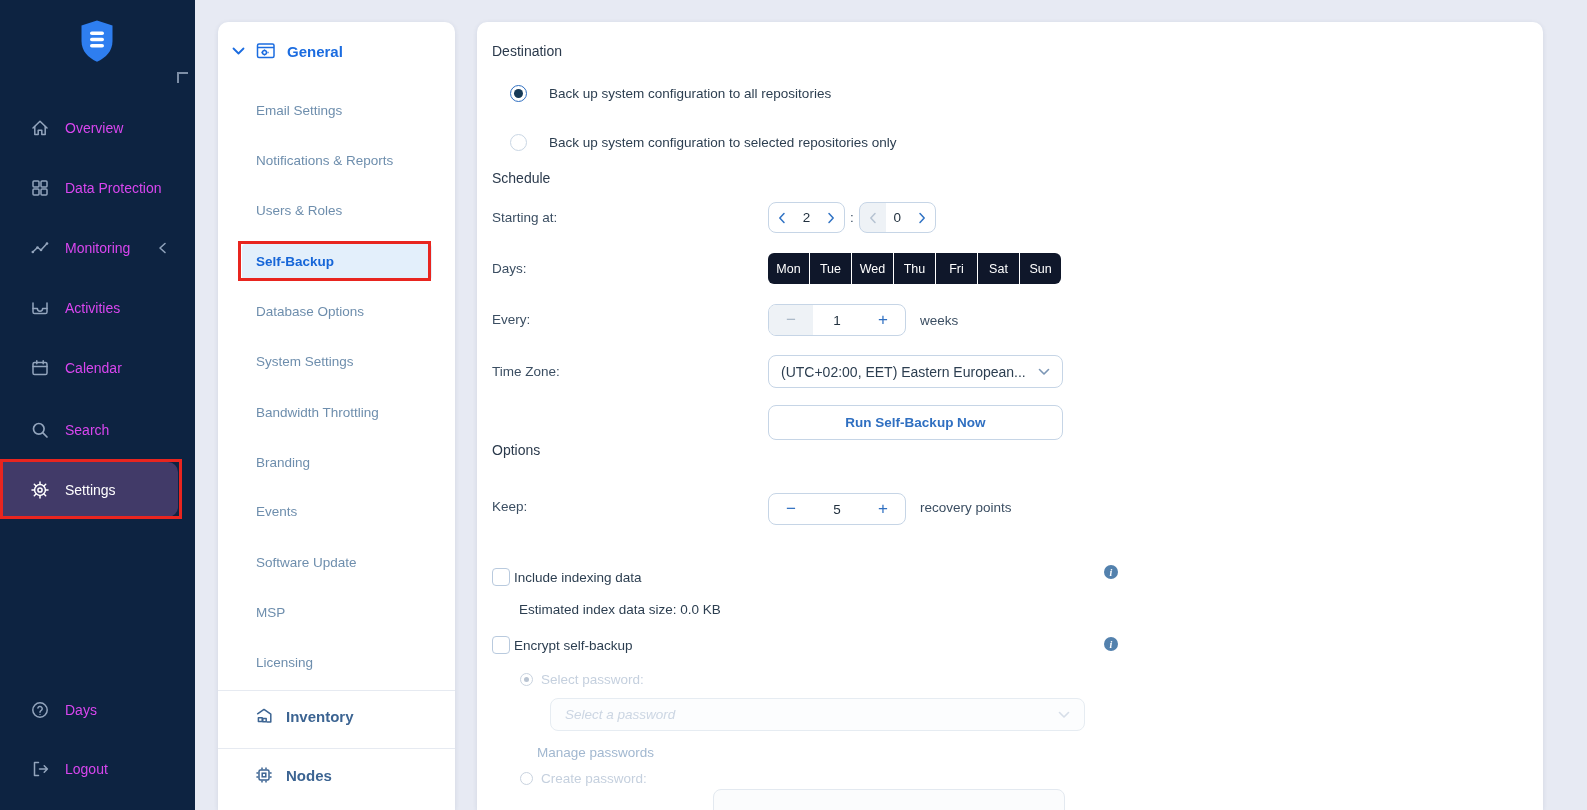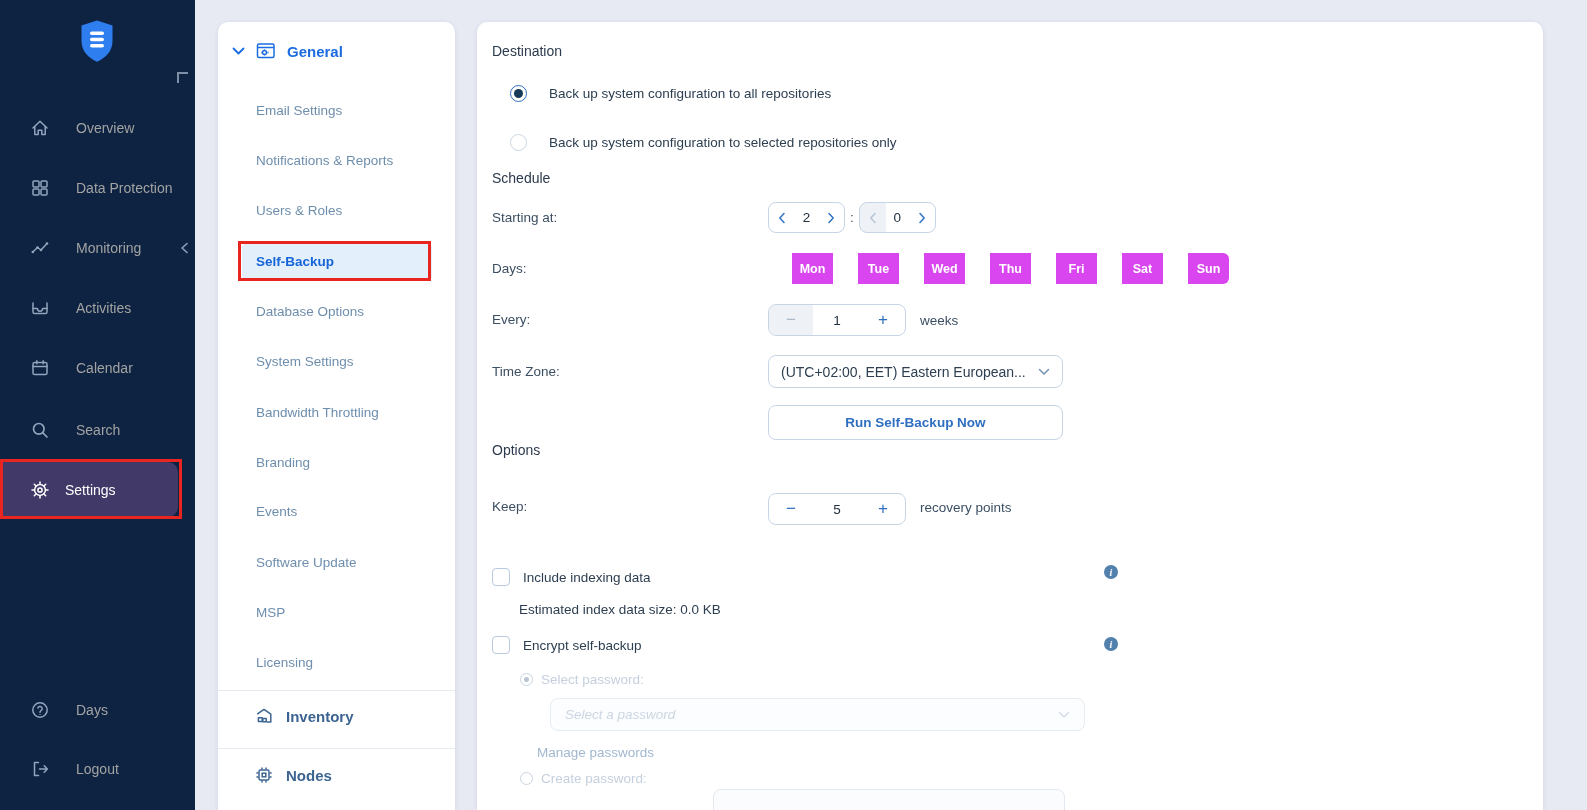--- a/index.html
+++ b/index.html
@@ -4,22 +4,22 @@
 <style>
   html,body{margin:0;padding:0;background:#e7eaf3;}
   .stage{position:relative;width:1587px;height:810px;background:#e7eaf3;overflow:hidden;
          font-family:"Liberation Sans",sans-serif;-webkit-font-smoothing:antialiased;}
 
   
   .leftnav{position:absolute;left:0;top:0;width:195px;height:810px;background:#0d2341;}
   .logo{position:absolute;left:79px;top:19px;width:36px;height:44px;}
   .corner-mark{position:absolute;left:177px;top:72px;width:9px;height:9px;
                border-left:2px solid #7d8ea6;border-top:2px solid #7d8ea6;}
-  .nav-item{position:absolute;left:30px;height:26px;display:flex;align-items:center;gap:26px;
-            color:#a3a3a3;font-size:14px;cursor:pointer;white-space:nowrap;}
+  .nav-item{position:absolute;left:30px;height:26px;display:flex;align-items:center;gap:15px;
+            color:#d946ef;font-size:14px;cursor:pointer;white-space:nowrap;}
   .nav-item .nicon{width:20px;height:20px;display:inline-flex;color:#93a5bd;flex:0 0 auto;}
   .nav-item svg{width:100%;height:100%;}
   .nav-active{position:absolute;left:0;top:462px;width:178px;height:55px;background:#413a68;
               border-radius:0 10px 10px 0;display:flex;align-items:center;gap:15px;
               padding-left:30px;box-sizing:border-box;color:#ffffff;font-size:14px;cursor:pointer;}
   .nav-active .nicon{width:20px;height:20px;display:inline-flex;color:#ffffff;}
   .mon-chev{width:11px;height:12px;display:inline-flex;color:#8fa2ba;margin-left:12px;}
 
   
   .redbox{position:absolute;border:3px solid #e8251f;pointer-events:none;box-sizing:border-box;}
@@ -56,40 +56,40 @@
   .spin-row{display:flex;align-items:center;gap:5px;}
   .spin{width:77px;height:31px;border:1px solid #c6d5e6;border-radius:8px;background:#fff;
         display:flex;align-items:center;justify-content:space-between;padding:0 9px;box-sizing:border-box;}
   .spin.part-dis{background:linear-gradient(90deg,#eef2f6 0,#eef2f6 34%,#ffffff 34%);}
   .spin-val{font-size:13.5px;color:#22313f;}
   .chev{width:8px;height:12px;display:inline-flex;color:#3173c4;cursor:pointer;}
   .chev.dis{color:#b6c3d2;cursor:default;}
   .colon{font-size:13.5px;color:#3b4e62;}
 
   .days{display:flex;gap:1px;border-radius:6px;overflow:hidden;}
-  .day{width:41px;height:31px;background:#d946ef;color:#fff;font-size:12.5px;font-weight:bold;
-       display:flex;align-items:center;justify-content:center;cursor:pointer;margin-left:24px;}
+  .day{width:41px;height:31px;background:#0f172a;color:#fff;font-size:12.5px;font-weight:normal;
+       display:flex;align-items:center;justify-content:center;cursor:pointer;}
 
   .stepper{width:138px;height:32px;border:1px solid #c6d5e6;border-radius:8px;background:#fff;
            display:flex;align-items:stretch;overflow:hidden;}
   .step-btn{width:44px;display:flex;align-items:center;justify-content:center;font-size:17px;
             color:#2f6fc1;cursor:pointer;flex:0 0 auto;}
   .step-btn.greyed{background:#eef2f6;color:#a9b7c7;cursor:default;}
   .step-val{flex:1;display:flex;align-items:center;justify-content:center;font-size:13.5px;color:#22313f;}
 
   .select{width:295px;height:33px;border:1px solid #c6d5e6;border-radius:8px;background:#fff;
           display:flex;align-items:center;justify-content:space-between;padding:0 12px;box-sizing:border-box;cursor:pointer;}
   .select .sel-text{font-size:14px;color:#2c3e50;white-space:nowrap;overflow:hidden;}
   .dd-chev{width:12px;height:8px;display:inline-flex;color:#7b96b5;flex:0 0 auto;}
 
   .run-btn{width:295px;height:35px;border:1px solid #c6d5e6;border-radius:8px;background:#fff;
            font-size:13.5px;font-weight:bold;color:#2f6fc1;display:flex;align-items:center;
            justify-content:center;cursor:pointer;}
 
-  .check-row{position:absolute;left:15px;display:flex;align-items:center;gap:13px;height:22px;}
+  .check-row{position:absolute;left:15px;display:flex;align-items:center;gap:4px;height:22px;}
   .checkbox{width:18px;height:18px;border:1px solid #b9cade;border-radius:4px;background:#fff;
             box-sizing:border-box;cursor:pointer;flex:0 0 auto;}
   .check-label{font-size:13.5px;color:#2c3e50;}
   .plain-text{position:absolute;font-size:13.5px;color:#2c3e50;}
   .info{position:absolute;width:14px;height:14px;border-radius:50%;background:#5381ad;color:#fff;
         font-family:"Liberation Serif",serif;font-weight:bold;font-style:italic;font-size:10px;
         display:flex;align-items:center;justify-content:center;cursor:pointer;}
 
   .dis-radio-row{position:absolute;display:flex;align-items:center;gap:8px;height:14px;}
   .dradio{width:13px;height:13px;border-radius:50%;border:1px solid #c9d3df;background:#fff;

